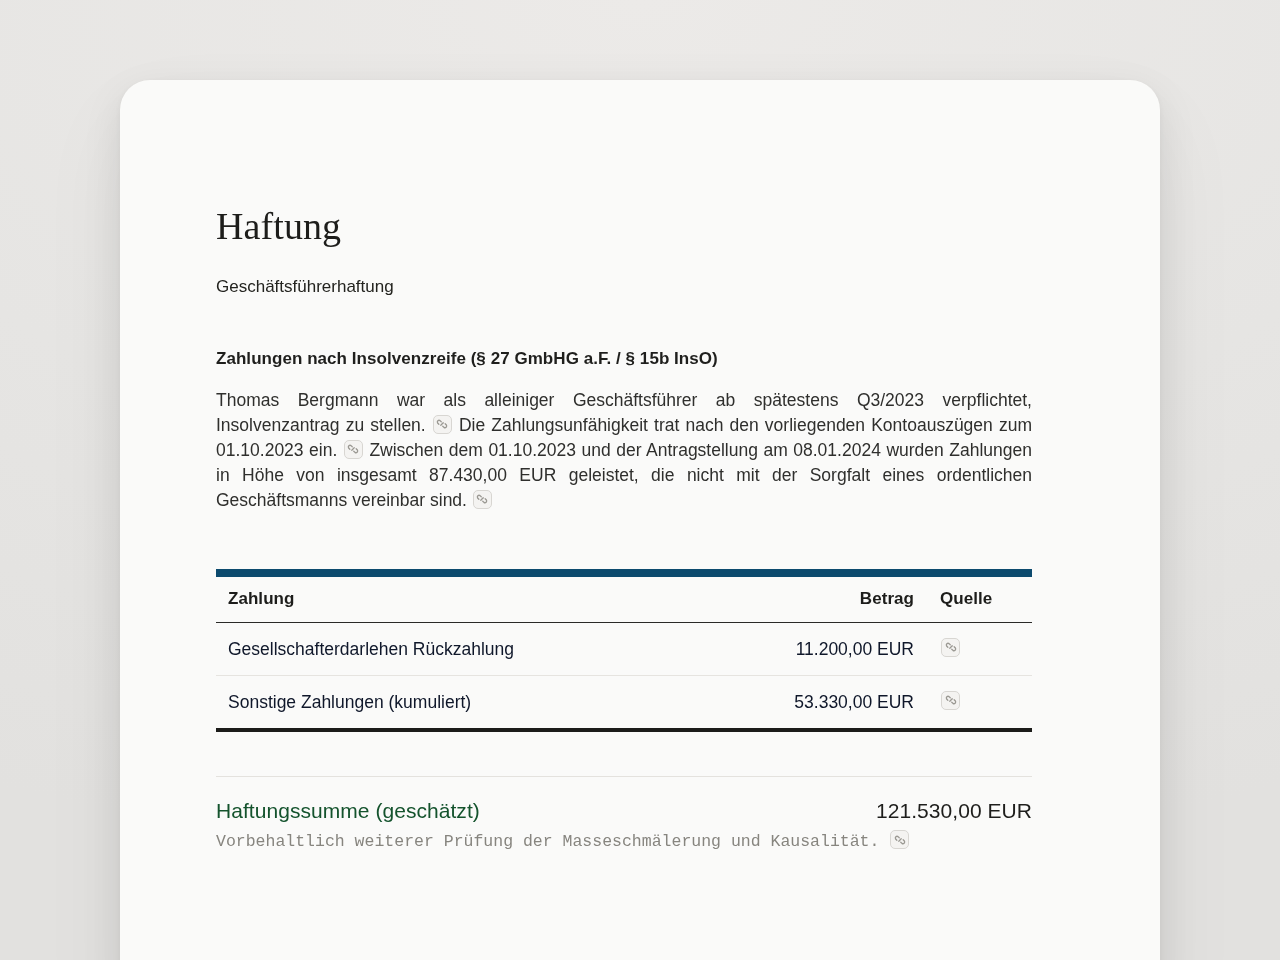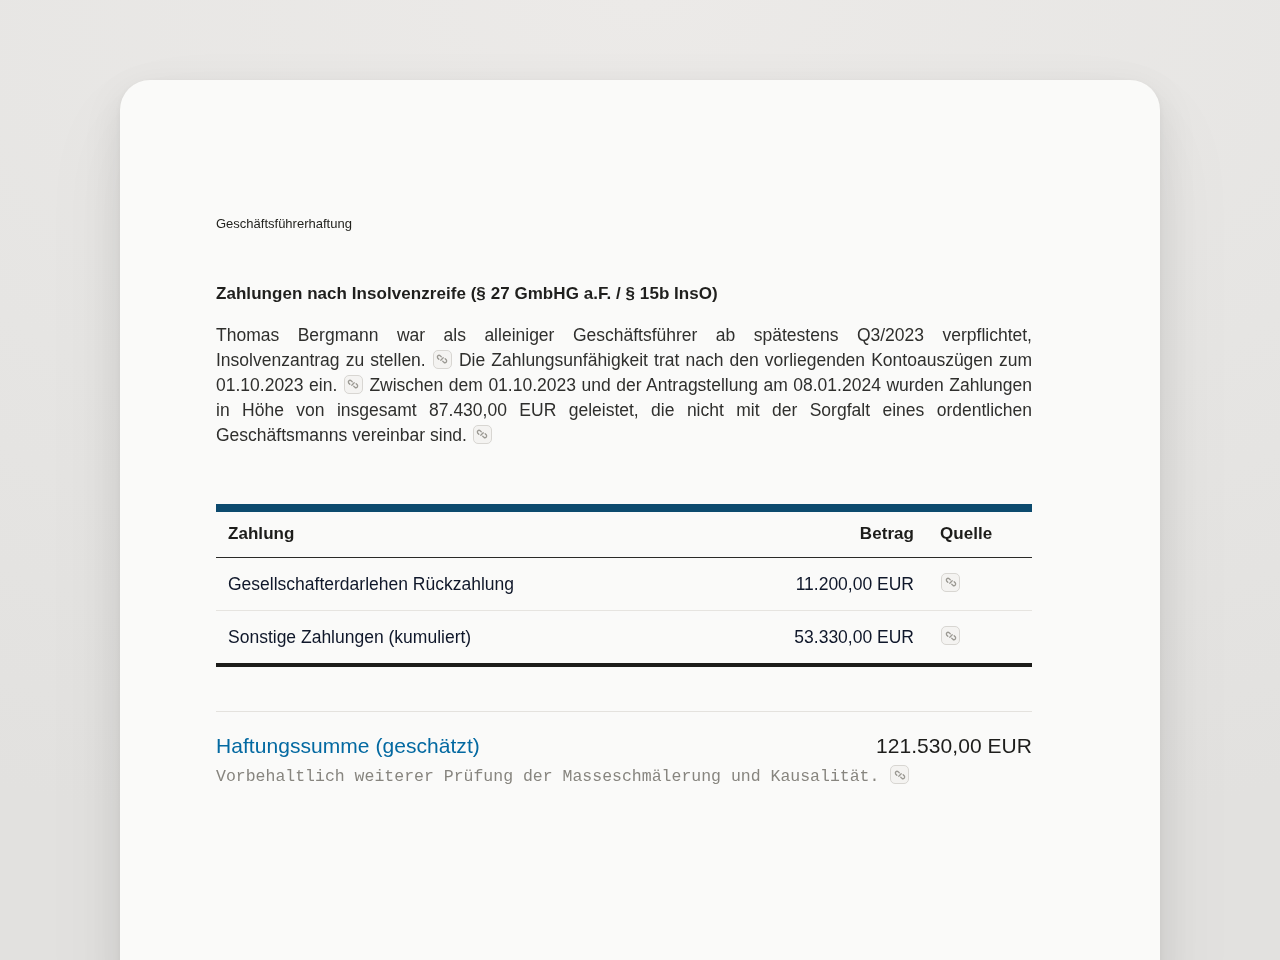--- a/index.html
+++ b/index.html
@@ -54,25 +54,25 @@
     font-family: "Liberation Serif", serif;
     font-size: 38px;
     font-weight: 400;
     color: #1d1d1b;
     letter-spacing: 0.1px;
     line-height: 1.12;
     margin: 0;
   }
   .doc-subtitle {
     font-family: "Liberation Sans", sans-serif;
-    font-size: 13px;
+    font-size: 17px;
     font-weight: 500;
     color: #23231f;
     line-height: 1.3;
-    margin: 11px 0 0 0;
+    margin: 28px 0 0 0;
   }
 
   
   .section { margin-top: 50px; }
 
   .section-heading {
     font-size: 17px;
     font-weight: 600;
     color: #1f1f1d;
     line-height: 1.35;
@@ -171,21 +171,21 @@
     padding-top: 22px;
   }
   .summary-row {
     display: flex;
     align-items: baseline;
     justify-content: space-between;
   }
   .summary-label {
     font-size: 21px;
     font-weight: 500;
-    color: #0369a1;
+    color: #14532d;
     letter-spacing: 0.05px;
   }
   .summary-value {
     font-size: 21px;
     font-weight: 500;
     color: #1e1e1c;
     letter-spacing: 0.05px;
   }
   .summary-note {
     margin-top: 7px;
@@ -198,20 +198,21 @@
 </style>
 </head>
 <body>
 
 <div id="backdrop"></div>
 
 <div id="doc-card">
   <div id="doc-inner">
 
     <header id="doc-header">
+      <h1 class="doc-title">Haftung</h1>
       <div class="doc-subtitle">Geschäftsführerhaftung</div>
     </header>
 
     <section class="section">
 
       <h2 class="section-heading">Zahlungen nach Insolvenzreife (§ 27 GmbHG a.F. / § 15b InsO)</h2>
 
       <p class="body-text"><span>Thomas Bergmann war als alleiniger Geschäftsführer ab spätestens Q3/2023 verpflichtet, Insolvenzantrag zu stellen.</span> <span class="cite" title="Quelle"><svg viewBox="0 0 16 16" aria-hidden="true">
               <path d="M6.4 9.6 L9.6 6.4"></path>
               <path d="M9.0 10.9 L10.6 12.5 a2.3 2.3 0 0 0 3.2 -3.2 L12.2 7.7"></path>

